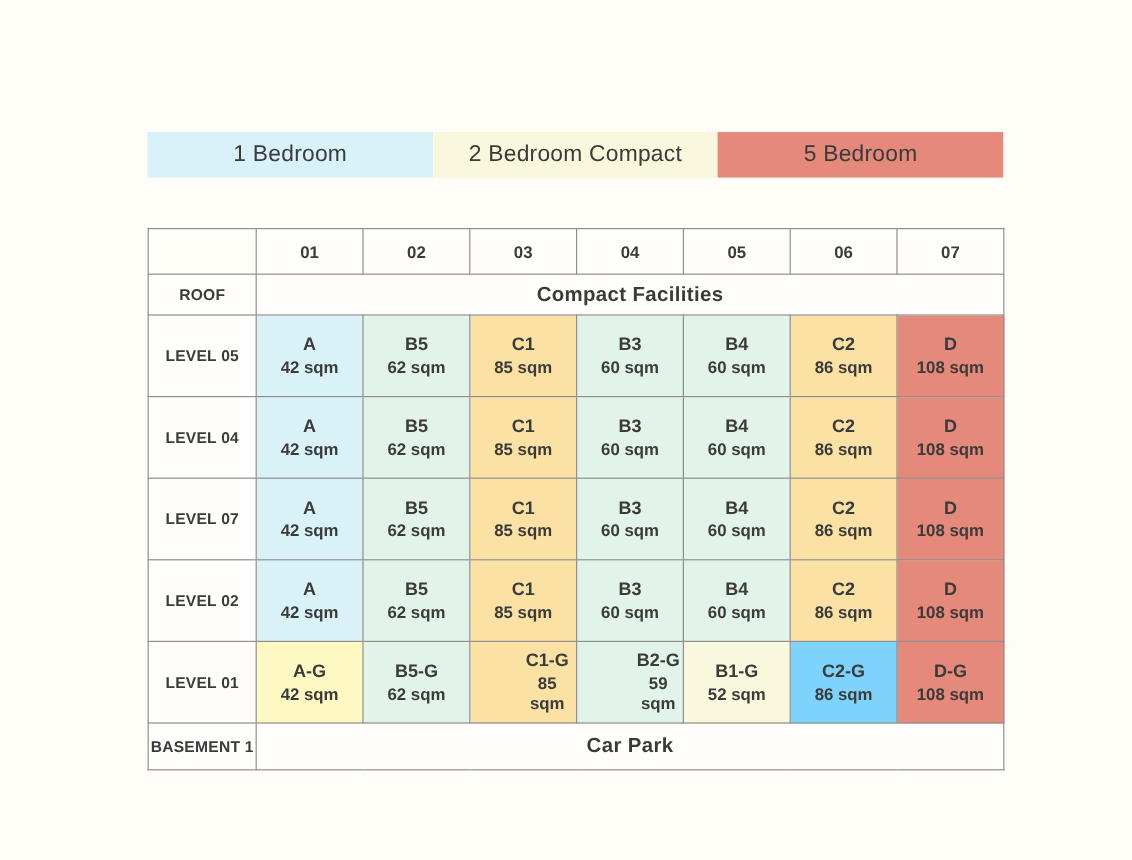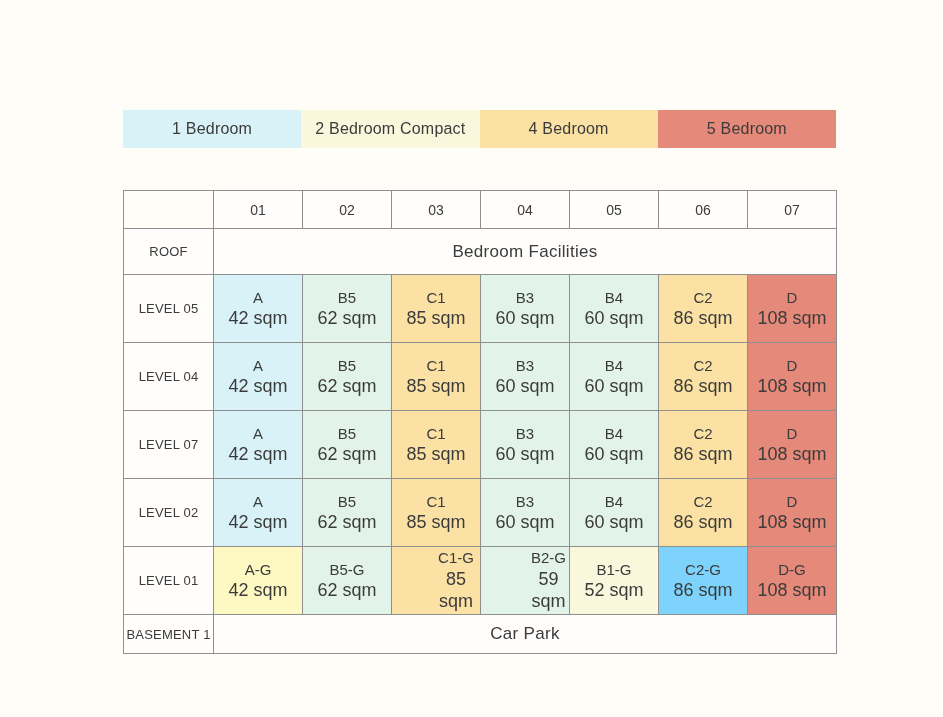--- a/index.html
+++ b/index.html
@@ -20,75 +20,74 @@
     top: 110px;
     width: 713px;
     height: 38px;
     display: flex;
   }
   .legend-item {
     flex: 1 1 0;
     display: flex;
     align-items: center;
     justify-content: center;
-    font-size: 16px;
+    font-size: 19px;
     letter-spacing: 0.2px;
     white-space: nowrap;
   }
   
   table.stack {
     position: absolute;
     left: 123px;
     top: 190px;
     border-collapse: collapse;
     table-layout: fixed;
   }
   table.stack td, table.stack th {
     border: 1px solid #8f8f8f;
     padding: 0;
     text-align: center;
     vertical-align: middle;
-    font-weight: normal;
+    font-weight: bold;
   }
   td.corner { border: none; background: transparent; }
   th.colhead { width: 89px; height: 38px; font-size: 14px; background: #fffefc; }
   td.corner { width: 90px; }
   th.rowlabel { font-size: 13px; background: #fffefc; letter-spacing: 0.2px; }
   td.span-cell { font-size: 17px; background: #fffefc; letter-spacing: 0.3px; }
-  tr.row-roof { height: 46px; }
+  tr.row-roof { height: 34px; }
   tr.row-level { height: 68px; }
   tr.row-basement { height: 39px; }
   .unit-line { font-size: 15px; line-height: 1.3; }
-  .area-line { font-size: 18px; line-height: 1.25; }
+  .area-line { font-size: 14px; line-height: 1.25; }
 </style>
 </head>
 <body>
 
 <div class="canvas">
   <div class="legend">
       <div class="legend-item" style="background: rgb(217, 242, 248);">1 Bedroom</div>
       <div class="legend-item" style="background: rgb(250, 248, 220);">2 Bedroom Compact</div>
-      <div class="legend-item" style="background: rgb(251, 226, 164);">4 Bedroom</div>
       <div class="legend-item" style="background: rgb(229, 137, 122);">5 Bedroom</div>
     </div>
   <table class="stack">
     <tbody>
         <tr>
           <td class="corner"></td>
           <th class="colhead">01</th>
           <th class="colhead">02</th>
           <th class="colhead">03</th>
           <th class="colhead">04</th>
           <th class="colhead">05</th>
           <th class="colhead">06</th>
           <th class="colhead">07</th>
         </tr>
         <tr class="row-roof">
           <th class="rowlabel">ROOF</th>
-          <td class="span-cell" colspan="7">Bedroom Facilities</td>
+          <td class="span-cell" colspan="7">Compact Facilities</td>
         </tr>
         <tr class="row-level">
           <th class="rowlabel">LEVEL 05</th>
           <td class="unit-cell" style="background: rgb(217, 242, 248);">
             <div class="unit-line">A</div>
             <div class="area-line">42 sqm</div>
           </td>
           <td class="unit-cell" style="background: rgb(226, 243, 234);">
             <div class="unit-line">B5</div>
             <div class="area-line">62 sqm</div>

